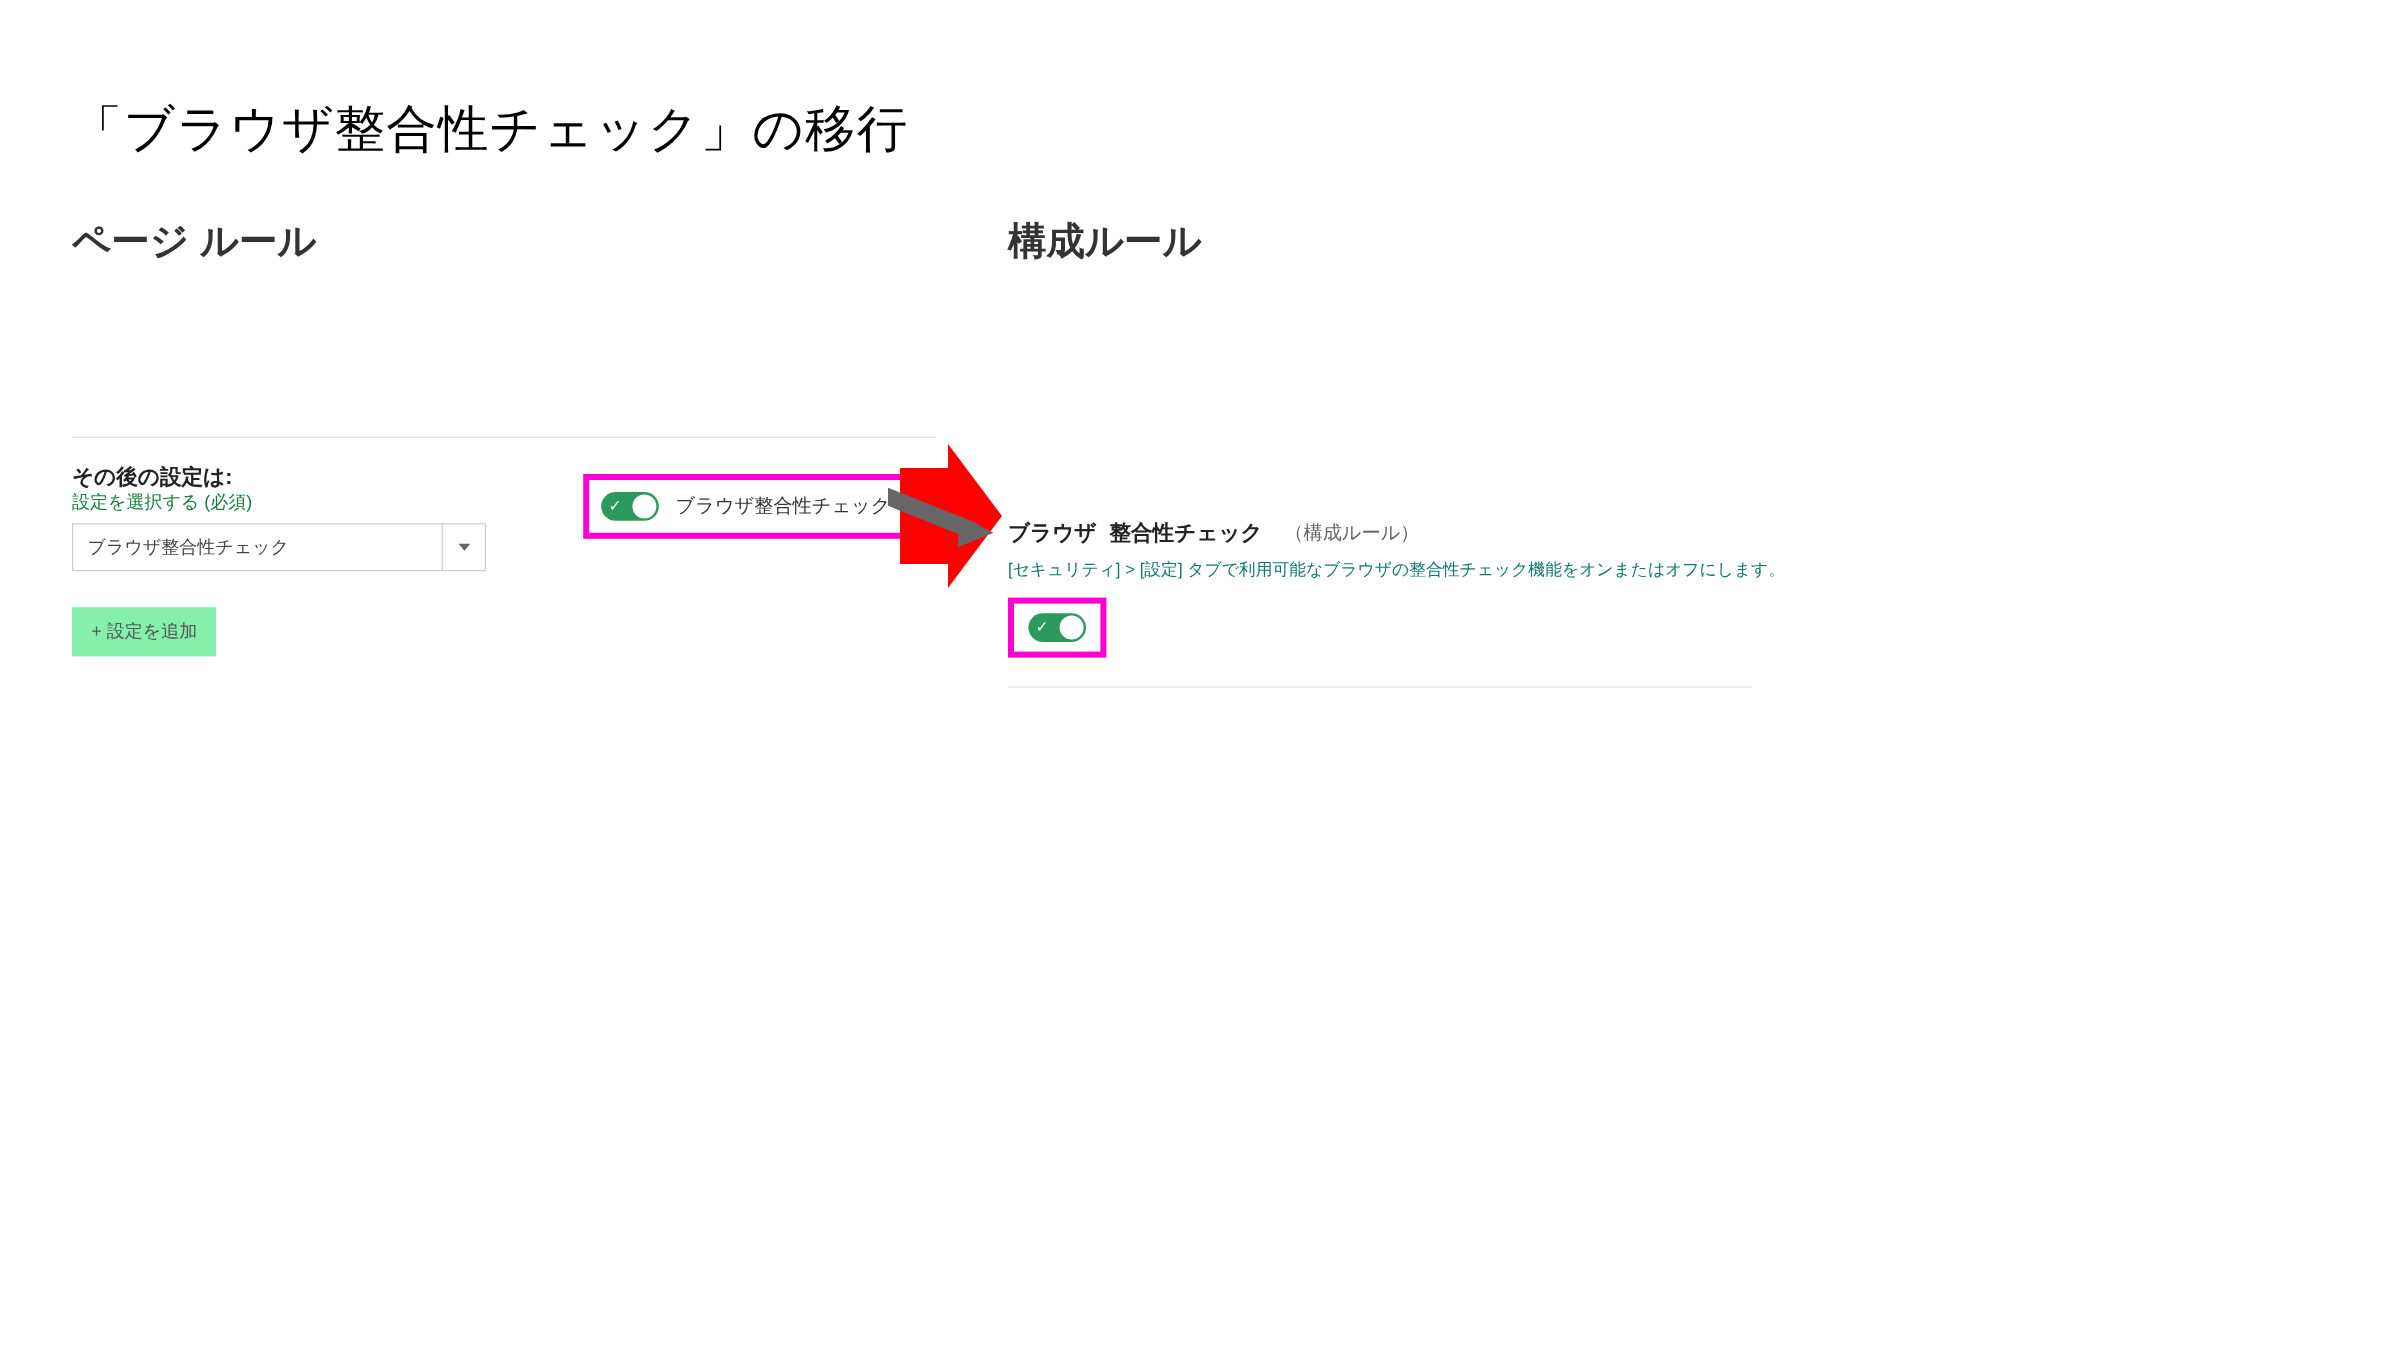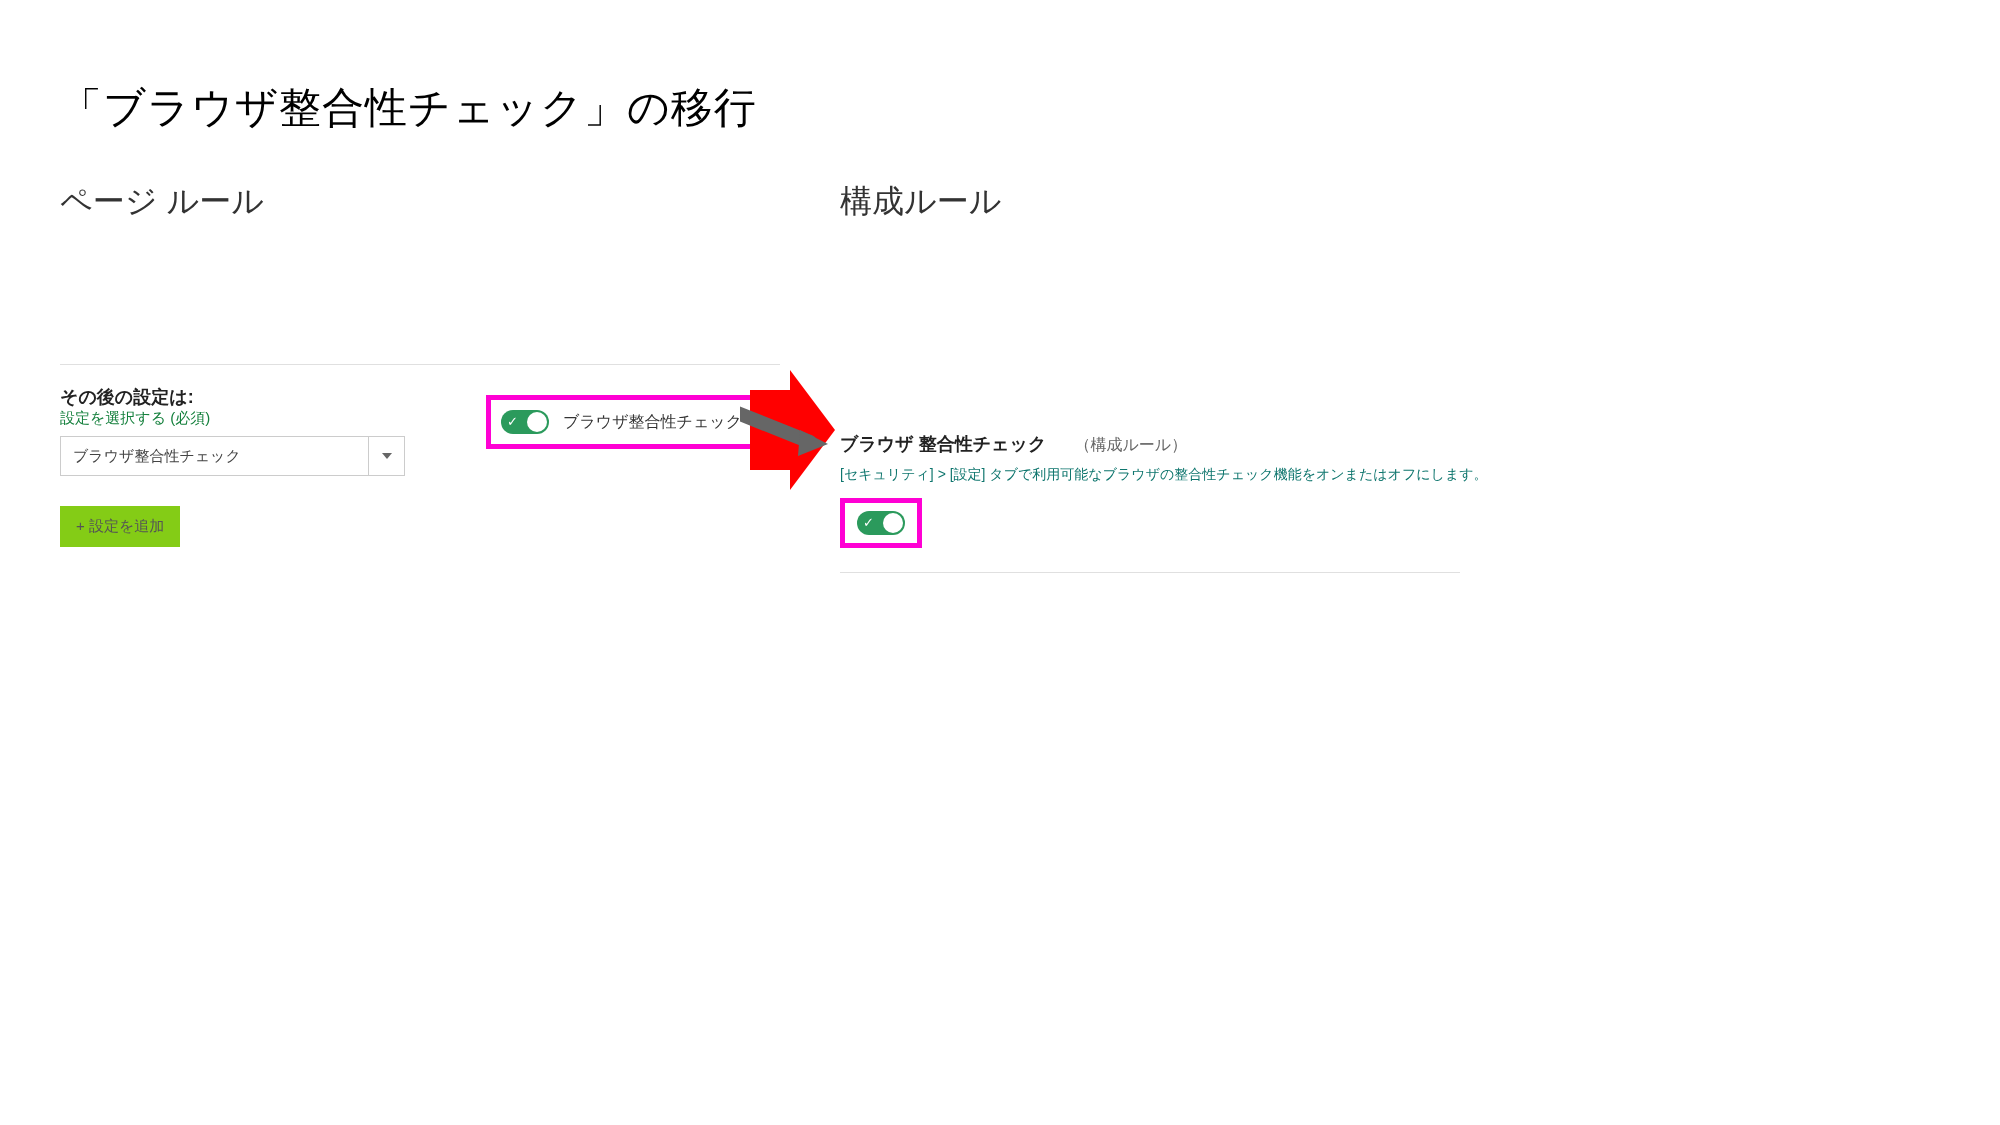--- a/index.html
+++ b/index.html
@@ -26,21 +26,21 @@
       width: 720px;
       flex-shrink: 0;
     }
     .right-col {
       width: 720px;
       flex-shrink: 0;
       margin-left: 60px;
     }
     .section-heading {
       font-size: 32px;
-      font-weight: 400;
+      font-weight: 700;
       color: #333;
       margin-bottom: 140px;
     }
     .divider {
       border: none;
       border-top: 1px solid #e0e0e0;
       margin: 0;
     }
     .sub-heading {
       font-size: 18px;
@@ -74,21 +74,21 @@
       display: flex;
       align-items: center;
       justify-content: center;
       border-left: 1px solid #ccc;
     }
     .select-caret svg { width: 10px; height: 6px; }
     .add-btn {
       margin-top: 30px;
       display: inline-block;
       padding: 11px 16px;
-      background: #84cc16;
+      background: #86efac;
       color: #555;
       font-size: 15px;
       border: none;
       cursor: pointer;
     }
     .toggle-box {
       position: absolute;
       left: 426px;
       top: 215px;
       display: flex;
@@ -130,22 +130,23 @@
       position: absolute;
       left: 680px;
       top: 190px;
       width: 100px;
       height: 120px;
       pointer-events: none;
     }
     .right-title-row {
       margin-top: 208px;
       display: flex;
-      align-items: flex-end;
-      gap: 28px;
+      align-items: center;
+      gap: 18px;
+      font-family: Liberation Mono, monospace;
     }
     .right-title {
       font-size: 18px;
       font-weight: 700;
       color: #222;
     }
     .right-option {
       font-size: 16px;
       color: #666;
     }

